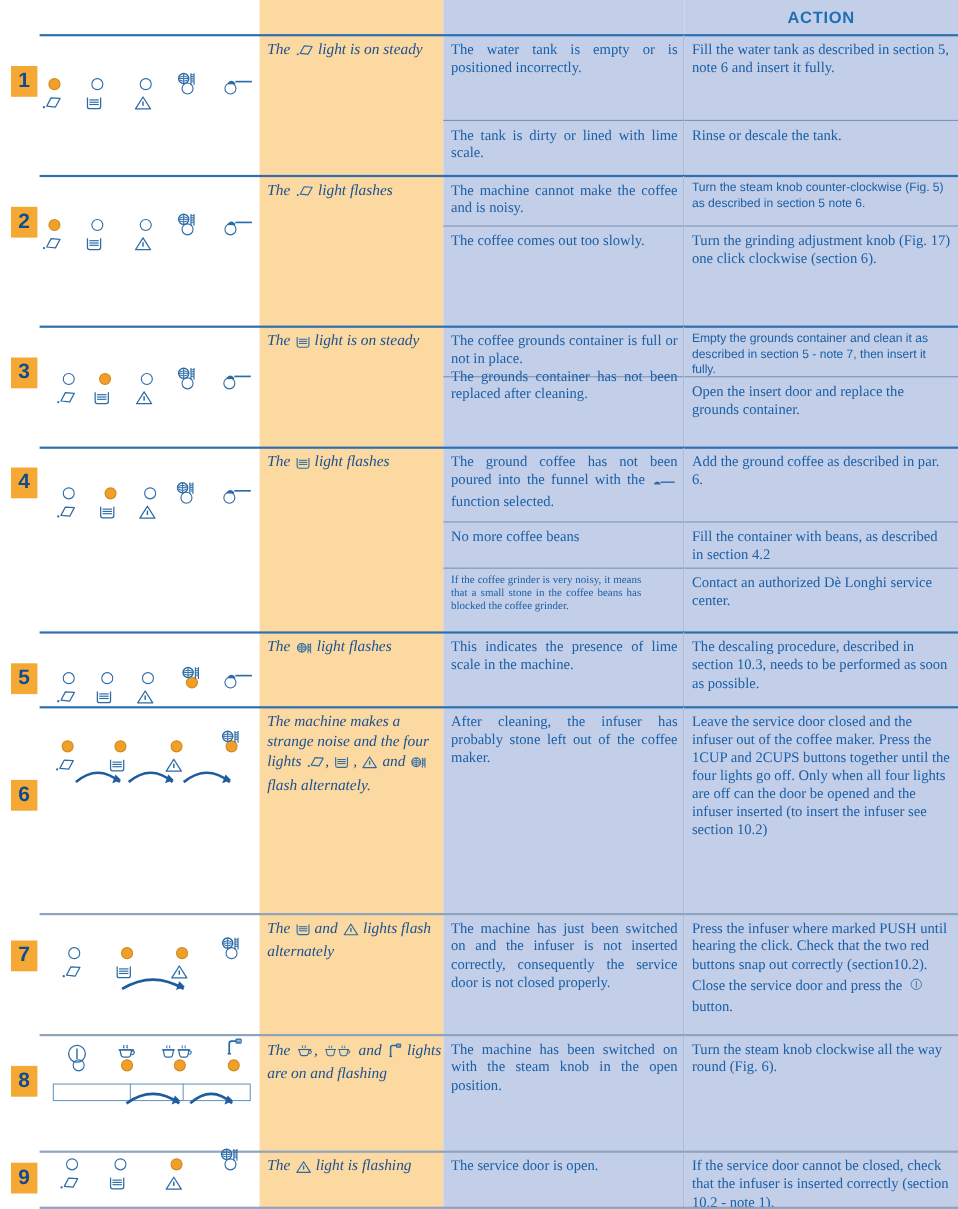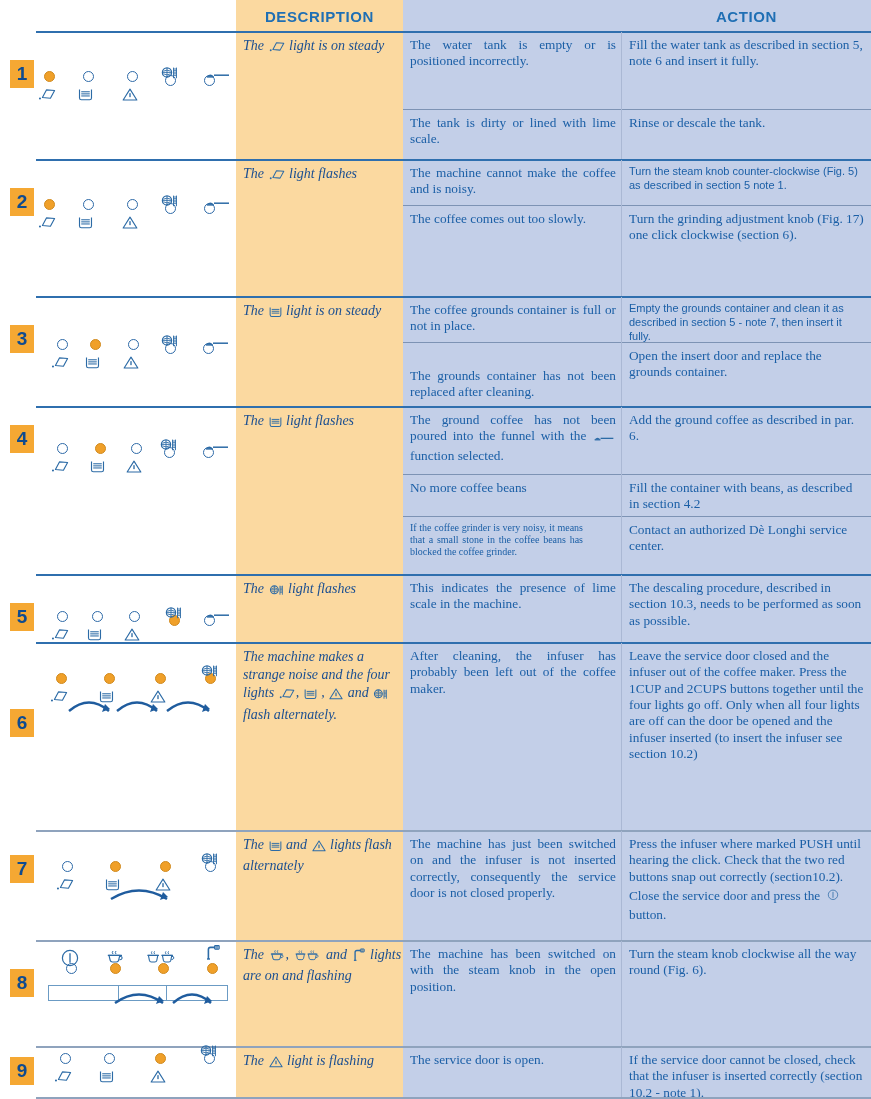--- a/index.html
+++ b/index.html
@@ -84,23 +84,20 @@
 </style>
 </head>
 <body>
 
 <div class="sheet">
 
   <div class="band band-desc"></div>
   <div class="band band-mean"></div>
   <div class="band band-action"></div>
 
-  <div class="hdr hdr-desc">
-    <span>DESCRIPTION</span>
-  </div>
   <div class="hdr hdr-action">
     <span>ACTION</span>
   </div>
 
   <div id="dyn">
       <div class="rowline" style="top:31px"></div>
       <div class="badge" style="top:60px">1</div>
       <div style="position:absolute;left:0;top:32px;width:236px;height:128px">
         <div class="lamp on" style="left:44px;top:39px">
           <div class="bulb"></div>
@@ -221,21 +218,21 @@
                 <path d="M1 5.9 h6.8" stroke="#2c6ba6" stroke-width="1.5"></path>
                 <path d="M8 4.2 L23 4.2" stroke="#2c6ba6" stroke-width="1.5"></path>
               </svg></span></div>
         </div>
       </div>
       <div class="cell desc" style="left:236px;top:163px;width:167px">The <span class="icn" style="transform:scale(0.85);transform-origin:center"><svg width="18" height="14" viewBox="0 0 18 14" style="overflow:visible">
             <circle cx="1.6" cy="11.6" r="1.1" fill="#2c6ba6"></circle>
             <path d="M4.2 10.6 L8.4 2.6 L17 3.2 L12.6 11.4 Z" fill="none" stroke="#2c6ba6" stroke-width="1.2" stroke-linejoin="round"></path>
           </svg></span> light flashes</div>
       <div class="cell just" style="left:403px;top:163px;width:219px;height:46px">The machine cannot make the coffee and is noisy.</div>
-      <div class="cell small sans" style="left:622px;top:163px;width:249px;height:46px">Turn the steam knob counter-clockwise (Fig. 5) as described in  section 5 note 1.</div>
+      <div class="cell small sans" style="left:622px;top:163px;width:249px;height:46px">Turn the steam knob counter-clockwise (Fig. 5) as described in  section 5 note 6.</div>
       <div class="subline" style="left:403px;width:468px;top:205px"></div>
       <div class="cell just" style="left:403px;top:209px;width:219px;height:91px">The coffee comes out too slowly.</div>
       <div class="cell" style="left:622px;top:209px;width:249px;height:91px">Turn the grinding adjustment knob (Fig. 17) one click clockwise (section 6).</div>
       <div class="vline" style="left:621px;top:160px;height:137px"></div>
       <div class="rowline" style="top:296px"></div>
       <div class="badge" style="top:325px">3</div>
       <div style="position:absolute;left:0;top:297px;width:236px;height:110px">
         <div class="lamp" style="left:57px;top:42px">
           <div class="bulb"></div>
           <div class="sym" style="left:-6px;top:13px"><span class="icn" style="transform:scale(0.95);transform-origin:center"><svg width="18" height="14" viewBox="0 0 18 14" style="overflow:visible">
@@ -279,21 +276,21 @@
       </div>
       <div class="cell desc" style="left:236px;top:300px;width:167px">The <span class="icn" style="transform:scale(0.85);transform-origin:center"><svg width="15" height="13" viewBox="0 0 15 13" style="overflow:visible">
             <path d="M1.2 1.2 L1.2 10 Q1.2 12 3.2 12 L11.8 12 Q13.8 12 13.8 10 L13.8 1.2" fill="none" stroke="#2c6ba6" stroke-width="1.2"></path>
             <rect x="3" y="3" width="9" height="1.1" fill="#2c6ba6"></rect>
             <rect x="3" y="5.2" width="9" height="1.1" fill="#2c6ba6"></rect>
             <rect x="3" y="7.4" width="9" height="1.1" fill="#2c6ba6"></rect>
           </svg></span> light is on steady</div>
       <div class="cell just" style="left:403px;top:300px;width:219px;height:46px">The coffee grounds container is full or not in place.</div>
       <div class="cell small sans" style="left:622px;top:300px;width:249px;height:46px">Empty the grounds container and clean it as described in  section 5 - note 7, then insert it fully.</div>
       <div class="subline" style="left:403px;width:468px;top:342px"></div>
-      <div class="cell just" style="left:403px;top:366px;width:219px;height:64px">The grounds container has not been replaced after cleaning.</div>
+      <div class="cell just" style="left:403px;top:332px;width:219px;height:64px">The grounds container has not been replaced after cleaning.</div>
       <div class="cell" style="left:622px;top:346px;width:249px;height:64px">Open the insert door and replace the grounds container.</div>
       <div class="vline" style="left:621px;top:297px;height:110px"></div>
       <div class="rowline" style="top:406px"></div>
       <div class="badge" style="top:425px">4</div>
       <div style="position:absolute;left:0;top:407px;width:236px;height:168px">
         <div class="lamp" style="left:57px;top:36px">
           <div class="bulb"></div>
           <div class="sym" style="left:-6px;top:13px"><span class="icn" style="transform:scale(0.95);transform-origin:center"><svg width="18" height="14" viewBox="0 0 18 14" style="overflow:visible">
                 <circle cx="1.6" cy="11.6" r="1.1" fill="#2c6ba6"></circle>
                 <path d="M4.2 10.6 L8.4 2.6 L17 3.2 L12.6 11.4 Z" fill="none" stroke="#2c6ba6" stroke-width="1.2" stroke-linejoin="round"></path>
@@ -619,21 +616,21 @@
             <rect x="3" y="7.4" width="9" height="1.1" fill="#2c6ba6"></rect>
           </svg></span> , <span class="icn" style="transform:scale(0.85);transform-origin:center"><svg width="16" height="13" viewBox="0 0 16 13" style="overflow:visible">
             <path d="M8 0.8 L15.2 12.2 L0.8 12.2 Z" fill="none" stroke="#2c6ba6" stroke-width="1.2" stroke-linejoin="round"></path>
             <rect x="7.3" y="5" width="1.4" height="4.2" fill="#2c6ba6"></rect>
           </svg></span> and <span class="icn" style="transform:scale(0.85);transform-origin:center"><svg width="17" height="12" viewBox="0 0 17 12" style="overflow:visible">
             <circle cx="6" cy="5.4" r="4.6" fill="none" stroke="#2c6ba6" stroke-width="1.3"></circle>
             <path d="M2.4 4.2 q3.6 -2.2 7.2 0 M2.4 6.8 q3.6 2.2 7.2 0 M6 0.9 v9 M1.5 5.4 h9" stroke="#2c6ba6" stroke-width="0.9" fill="none"></path>
             <path d="M12.6 0.6 v10.6 M15.4 0.6 v10.6" stroke="#2c6ba6" stroke-width="1"></path>
             <path d="M12.6 2 h2.8 M12.6 3.6 h2.8 M12.6 5.2 h2.8 M12.6 6.8 h2.8 M12.6 8.4 h2.8" stroke="#2c6ba6" stroke-width="0.8"></path>
           </svg></span> flash alternately.</div>
-      <div class="cell just" style="left:403px;top:646px;width:219px;height:188px">After cleaning, the infuser has probably been left out of the coffee maker.</div>
+      <div class="cell just" style="left:403px;top:646px;width:219px;height:188px">After cleaning, the infuser has probably stone left out of the coffee maker.</div>
       <div class="cell" style="left:622px;top:646px;width:249px;height:188px">Leave the service door closed and the infuser out of the coffee maker.  Press the 1CUP and 2CUPS buttons together until the four lights go off. Only when all four lights are off can the door be opened and the infuser inserted (to insert the infuser see  section 10.2)</div>
       <div class="vline" style="left:621px;top:643px;height:188px"></div>
       <div class="rowline grey" style="top:830px"></div>
       <div class="badge" style="top:855px">7</div>
       <div style="position:absolute;left:0;top:831px;width:236px;height:110px">
         <div class="lamp" style="left:62px;top:30px">
           <div class="bulb"></div>
           <div class="sym" style="left:-6px;top:13px"><span class="icn" style="transform:scale(0.95);transform-origin:center"><svg width="18" height="14" viewBox="0 0 18 14" style="overflow:visible">
                 <circle cx="1.6" cy="11.6" r="1.1" fill="#2c6ba6"></circle>
                 <path d="M4.2 10.6 L8.4 2.6 L17 3.2 L12.6 11.4 Z" fill="none" stroke="#2c6ba6" stroke-width="1.2" stroke-linejoin="round"></path>

